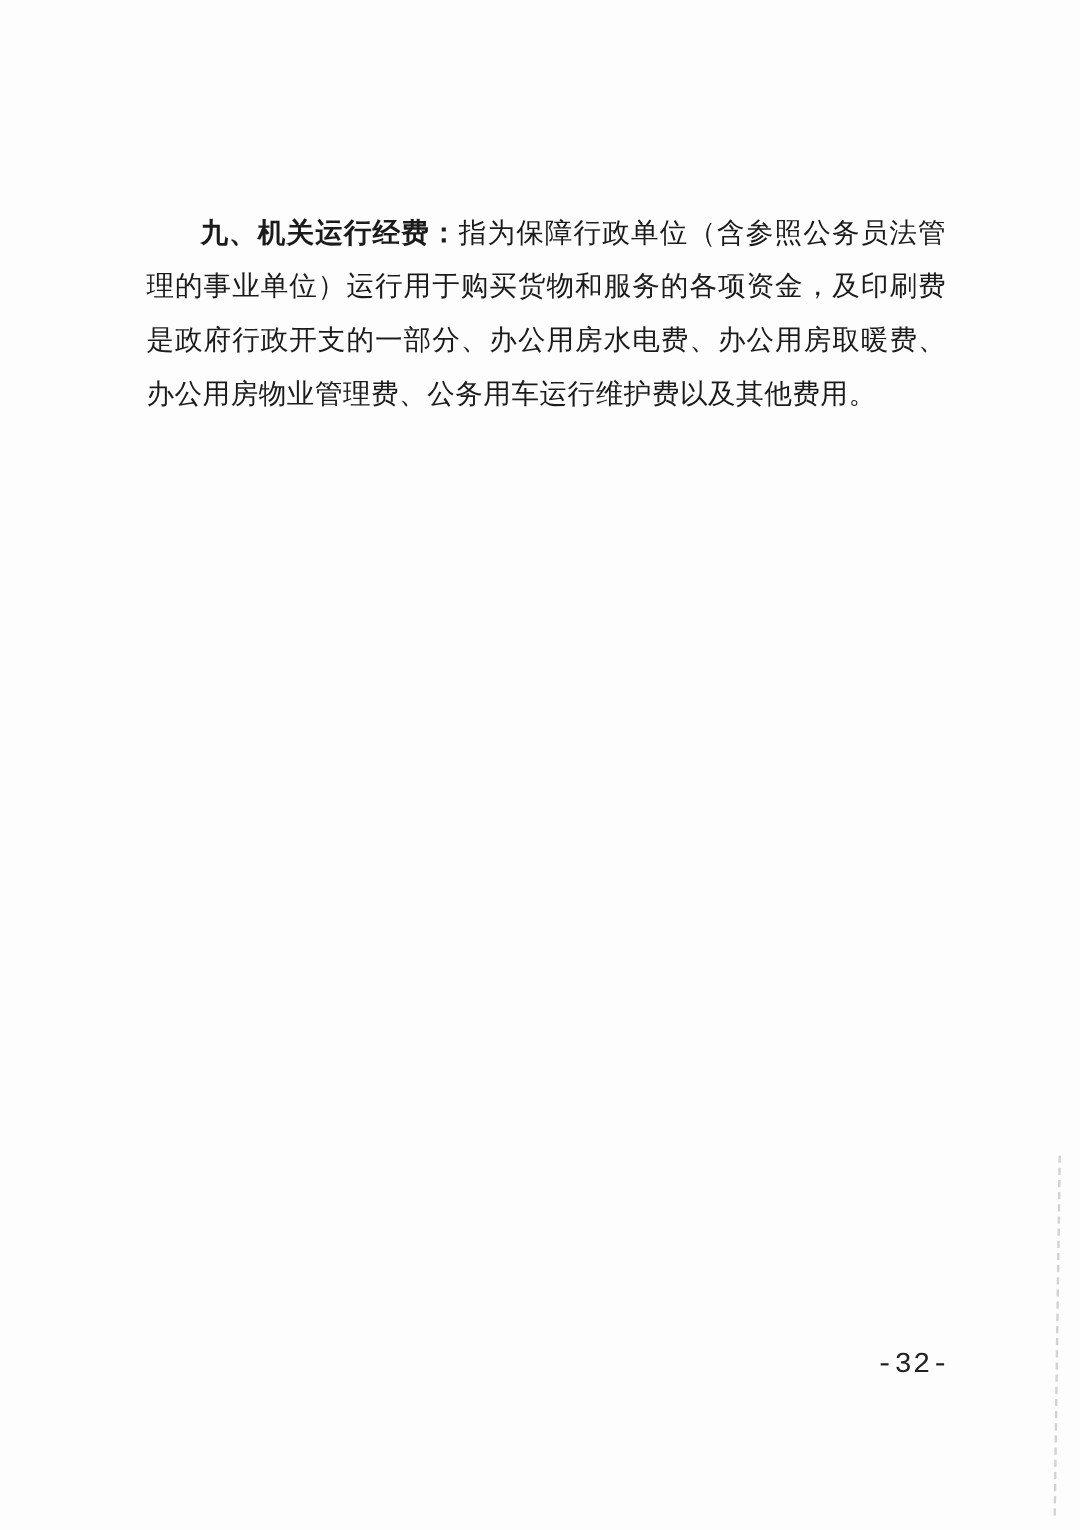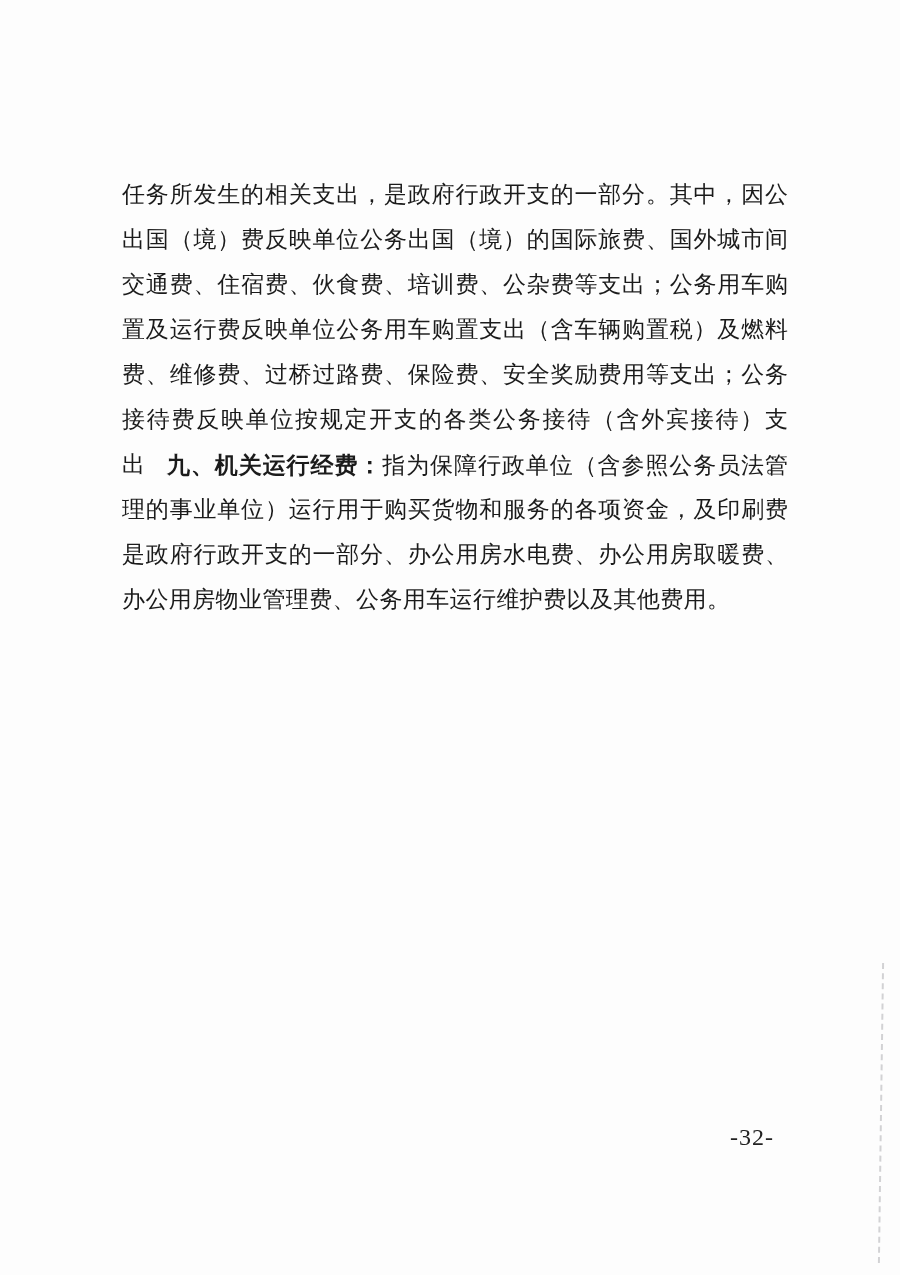--- a/index.html
+++ b/index.html
@@ -41,49 +41,41 @@
   .heading-bold {
     font-weight: bold;
   }
   .page-number {
     position: absolute;
     left: 730px;
     top: 1124px;
     font-size: 24px;
     letter-spacing: 1px;
     color: #222222;
-    font-family: Liberation Serif, serif;
+    font-family: Liberation Mono, monospace;
     text-align: center;
   }
   .scan-dash-line {
     position: absolute;
     left: 880px;
     top: 963px;
     width: 0;
     height: 300px;
     border-left: 2px dashed #b0b0b4;
     opacity: 0.55;
     transform: rotate(0.8deg);
   }
 </style>
 </head>
 <body>
 
 <div class="page">
 
   <div class="text-block">
 
-    <div>
-      <div class="line jfull">任务所发生的相关支出，是政府行政开支的一部分。其中，因公</div>
-      <div class="line jfull">出国（境）费反映单位公务出国（境）的国际旅费、国外城市间</div>
-      <div class="line jfull">交通费、住宿费、伙食费、培训费、公杂费等支出；公务用车购</div>
-      <div class="line jfull">置及运行费反映单位公务用车购置支出（含车辆购置税）及燃料</div>
-      <div class="line jfull">费、维修费、过桥过路费、保险费、安全奖励费用等支出；公务</div>
-      <div class="line jfull">接待费反映单位按规定开支的各类公务接待（含外宾接待）支出。</div>
-    </div>
 
     <div>
       <div class="line jfull indent"><span class="heading-bold">九、机关运行经费：</span><span>指为保障行政单位（含参照公务员法管</span></div>
       <div class="line jfull">理的事业单位）运行用于购买货物和服务的各项资金，及印刷费</div>
       <div class="line jfull">是政府行政开支的一部分、办公用房水电费、办公用房取暖费、</div>
       <div class="line">办公用房物业管理费、公务用车运行维护费以及其他费用。</div>
     </div>
 
   </div>
 

